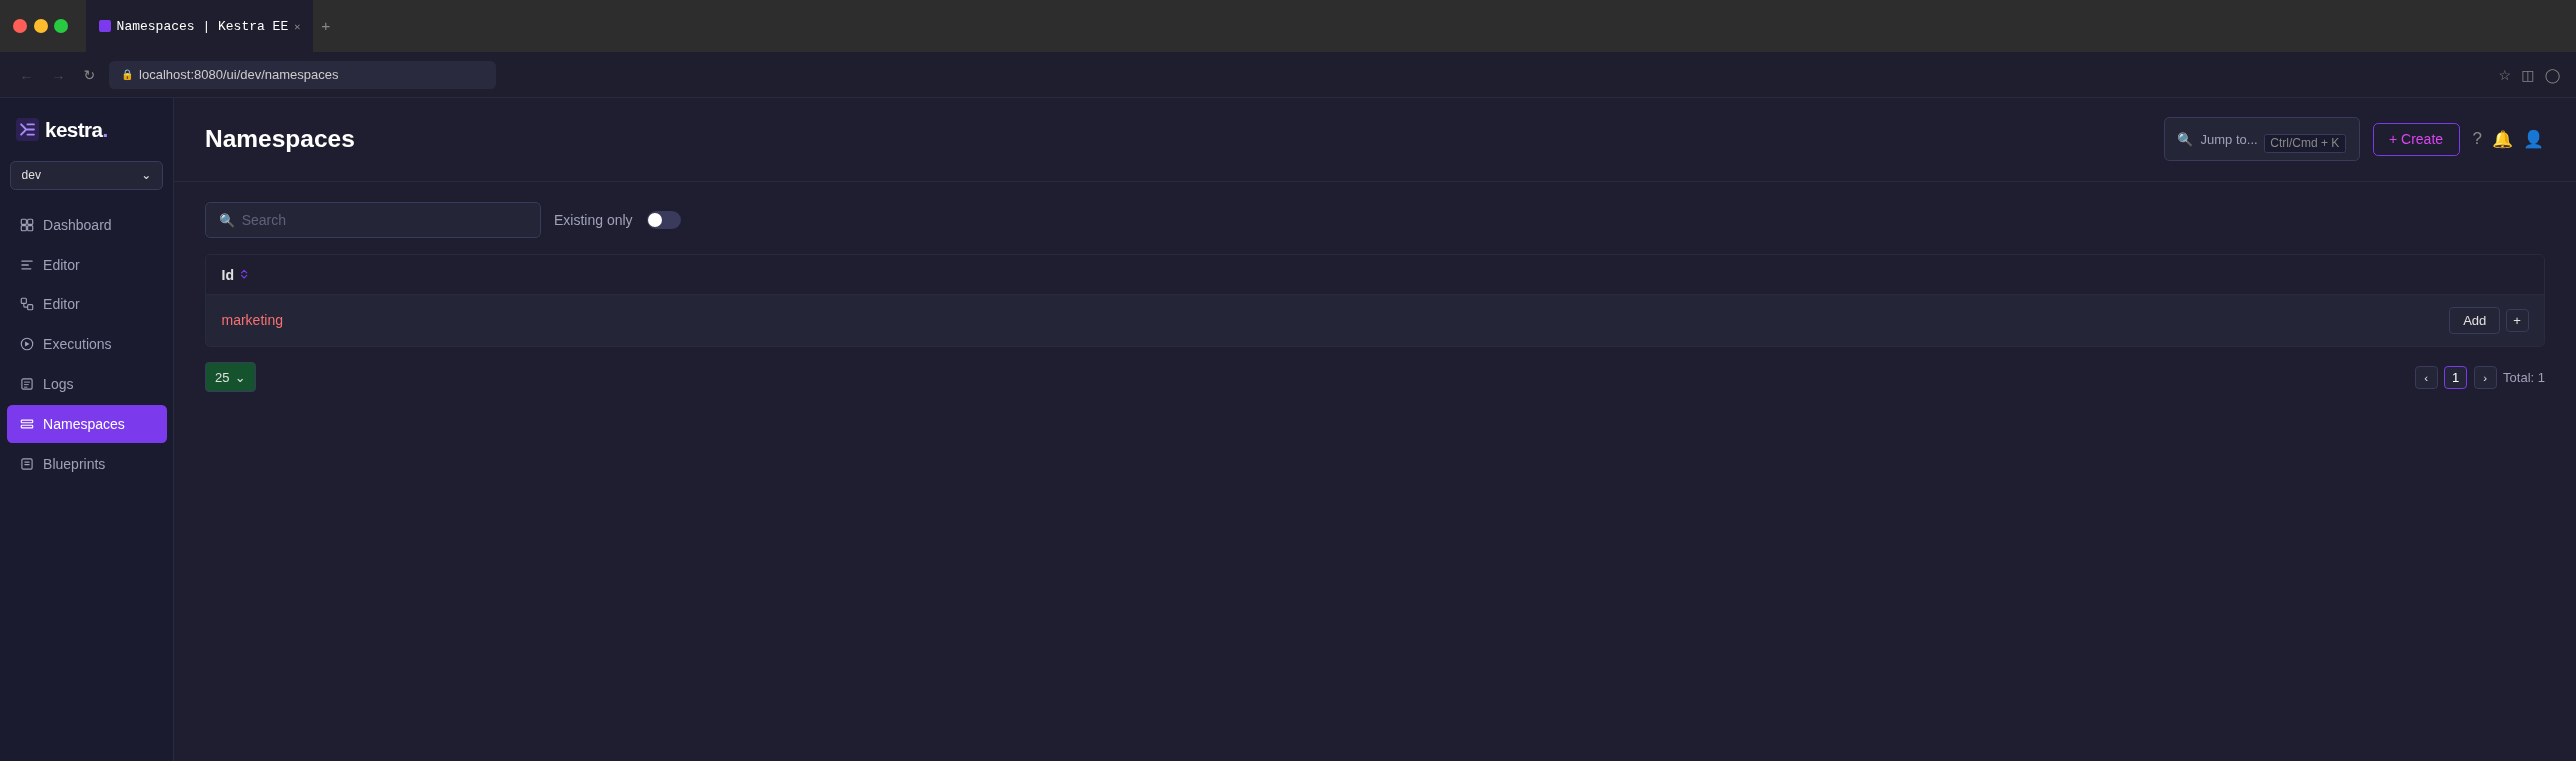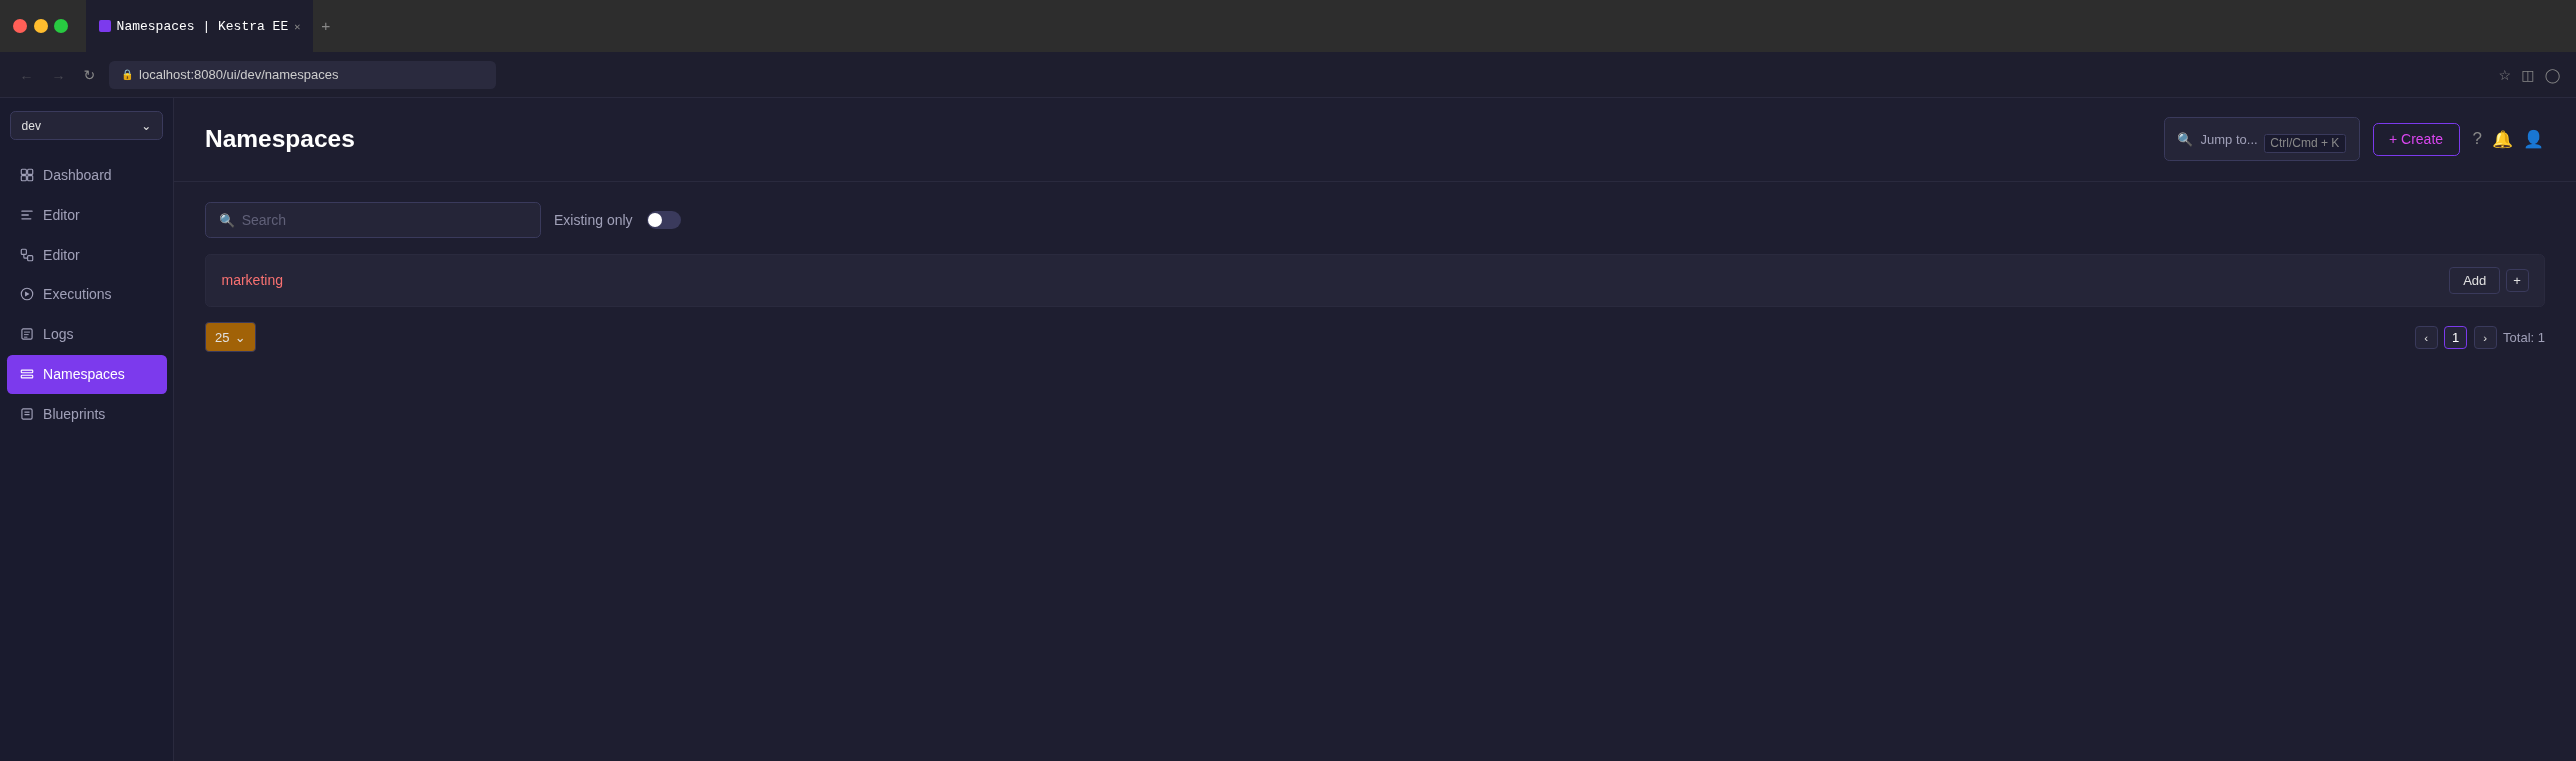--- a/index.html
+++ b/index.html
@@ -450,21 +450,21 @@
 
     
     .pagination-bar {
       display: flex;
       align-items: center;
       justify-content: space-between;
       margin-top: 15.5px;
     }
 
     .per-page-select {
-      background: #a16207;
+      background: #14532d;
       border: 0.6px solid #3a3a5c;
       border-radius: 3.9px;
       padding: 6.5px 9px;
       color: #e0e0e0;
       font-size: 13px;
       cursor: pointer;
       display: flex;
       align-items: center;
       gap: 5.2px;
     }
@@ -541,20 +541,31 @@
   <div class="nav-actions">
     <span>☆</span>
     <span>◫</span>
     <span>◯</span>
   </div>
 </div>
 
 <div class="app-layout">
 
   <div class="sidebar">
+    <div class="logo-area">
+
+      <svg class="logo-icon" viewBox="0 0 36 36" fill="none" xmlns="http://www.w3.org/2000/svg">
+        <rect width="36" height="36" rx="6" fill="#7c3aed" opacity="0.2"></rect>
+        <path d="M8 10L16 18L8 26" stroke="#a78bfa" stroke-width="3" stroke-linecap="round"></path>
+        <path d="M18 10H28" stroke="#a78bfa" stroke-width="3" stroke-linecap="round"></path>
+        <path d="M18 18H28" stroke="#a78bfa" stroke-width="3" stroke-linecap="round"></path>
+        <path d="M18 26H28" stroke="#a78bfa" stroke-width="3" stroke-linecap="round"></path>
+      </svg>
+      <span class="logo-text">kestra<span>.</span></span>
+    </div>
 
     <div class="env-selector">
       <span>dev</span>
       <span>⌄</span>
     </div>
 
     <div class="nav-items">
 
       <div class="nav-item">
         <div class="nav-item-icon">
@@ -660,20 +671,31 @@
         </div>
         <div class="existing-only-label">
           <span>Existing only</span>
           <div class="toggle">
             <div class="toggle-knob"></div>
           </div>
         </div>
       </div>
 
       <div class="data-table">
+        <div class="table-header">
+          <div class="col-id">
+            <span>Id</span>
+            <span class="sort-icon">
+              <svg width="10.3" height="10.3" viewBox="0 0 16 16" fill="none">
+                <path d="M4 6l4-4 4 4" stroke="#7c3aed" stroke-width="1.8" stroke-linecap="round" stroke-linejoin="round"></path>
+                <path d="M4 10l4 4 4-4" stroke="#7c3aed" stroke-width="1.8" stroke-linecap="round" stroke-linejoin="round"></path>
+              </svg>
+            </span>
+          </div>
+        </div>
 
         <div class="table-row">
           <span class="namespace-link">marketing</span>
           <div class="row-actions">
             <button class="add-btn">Add</button>
             <button class="plus-btn">+</button>
           </div>
         </div>
       </div>
 

